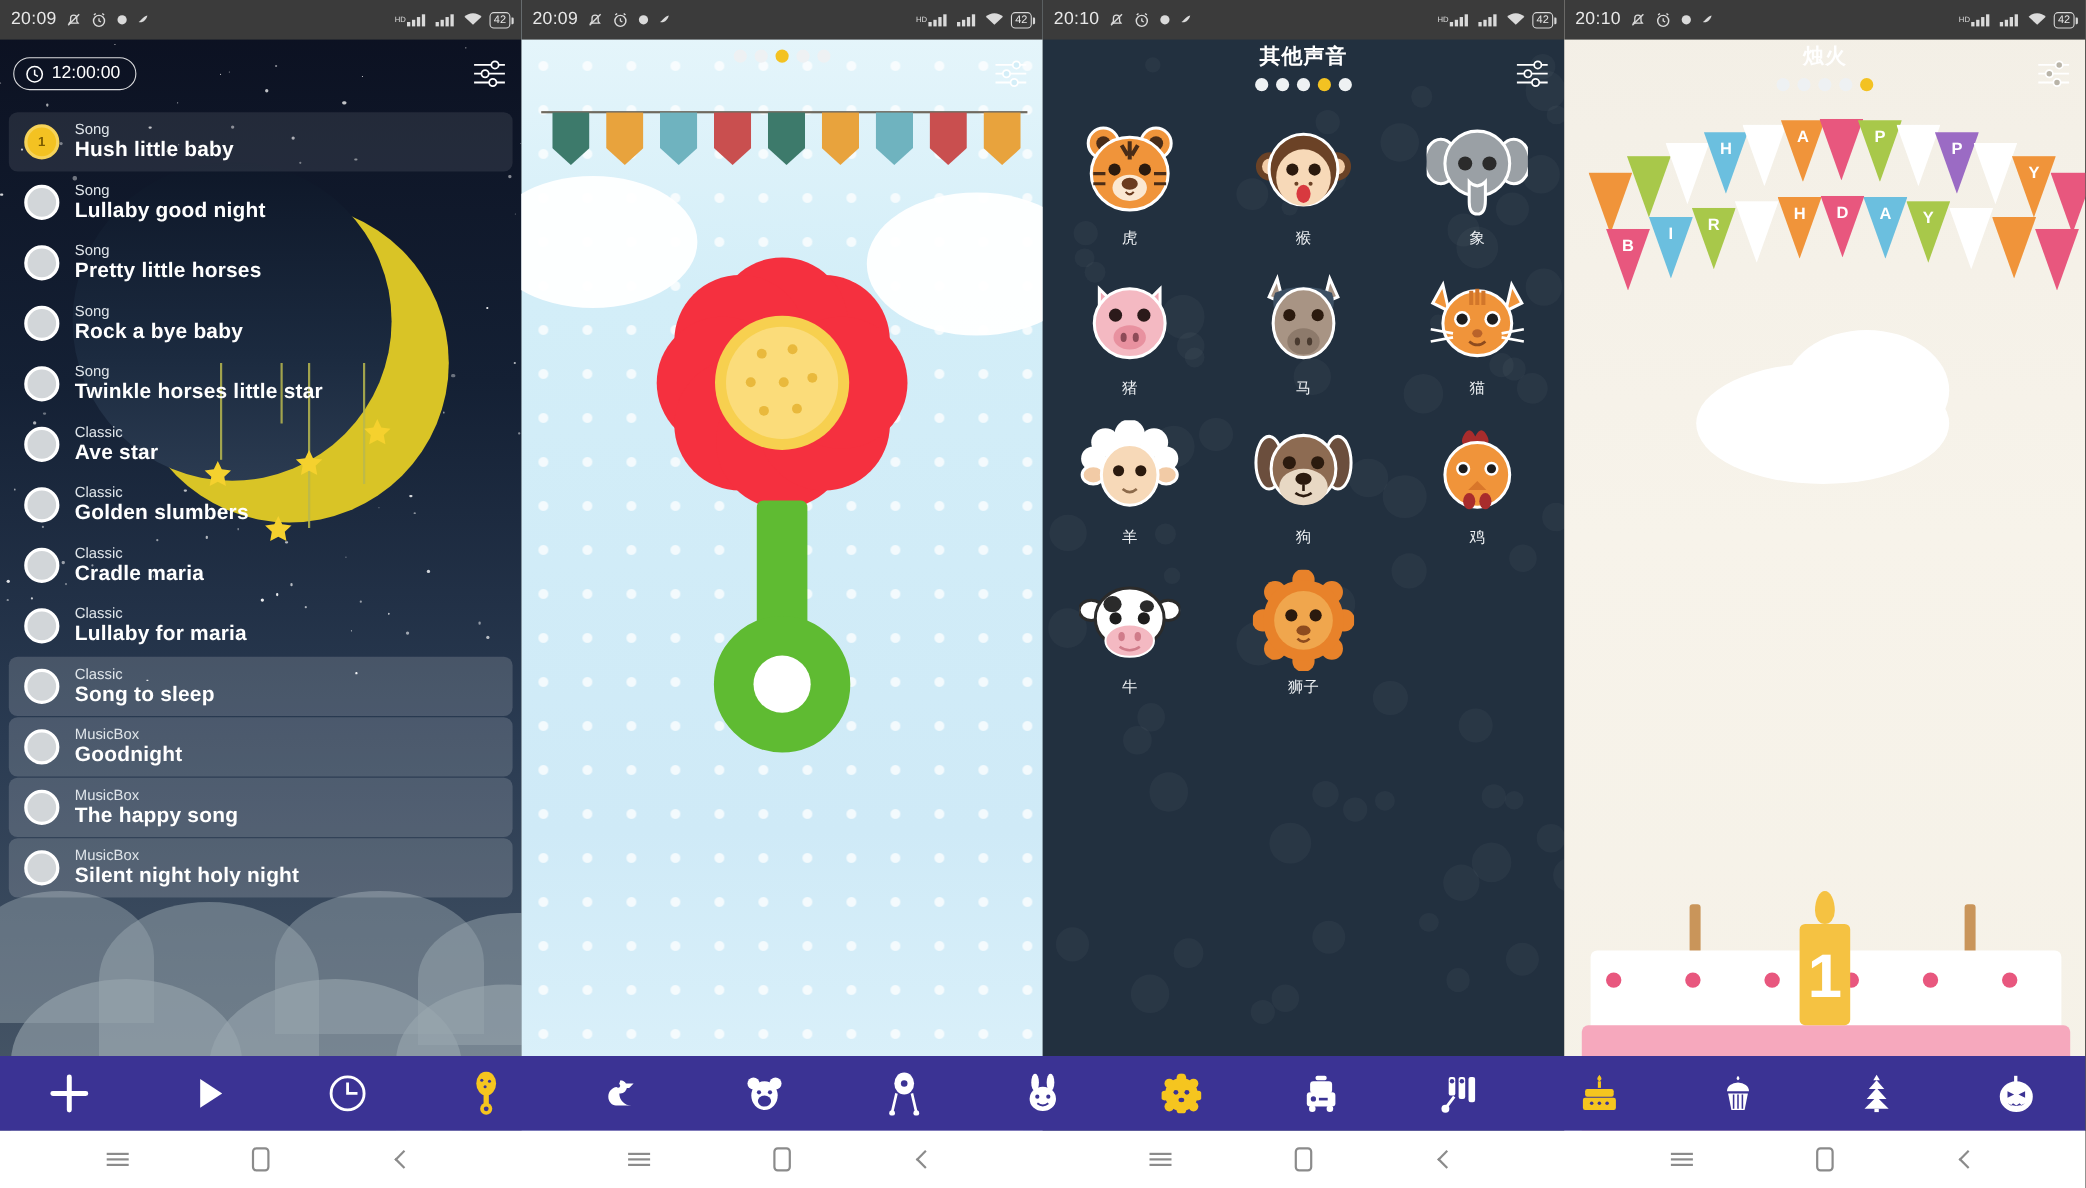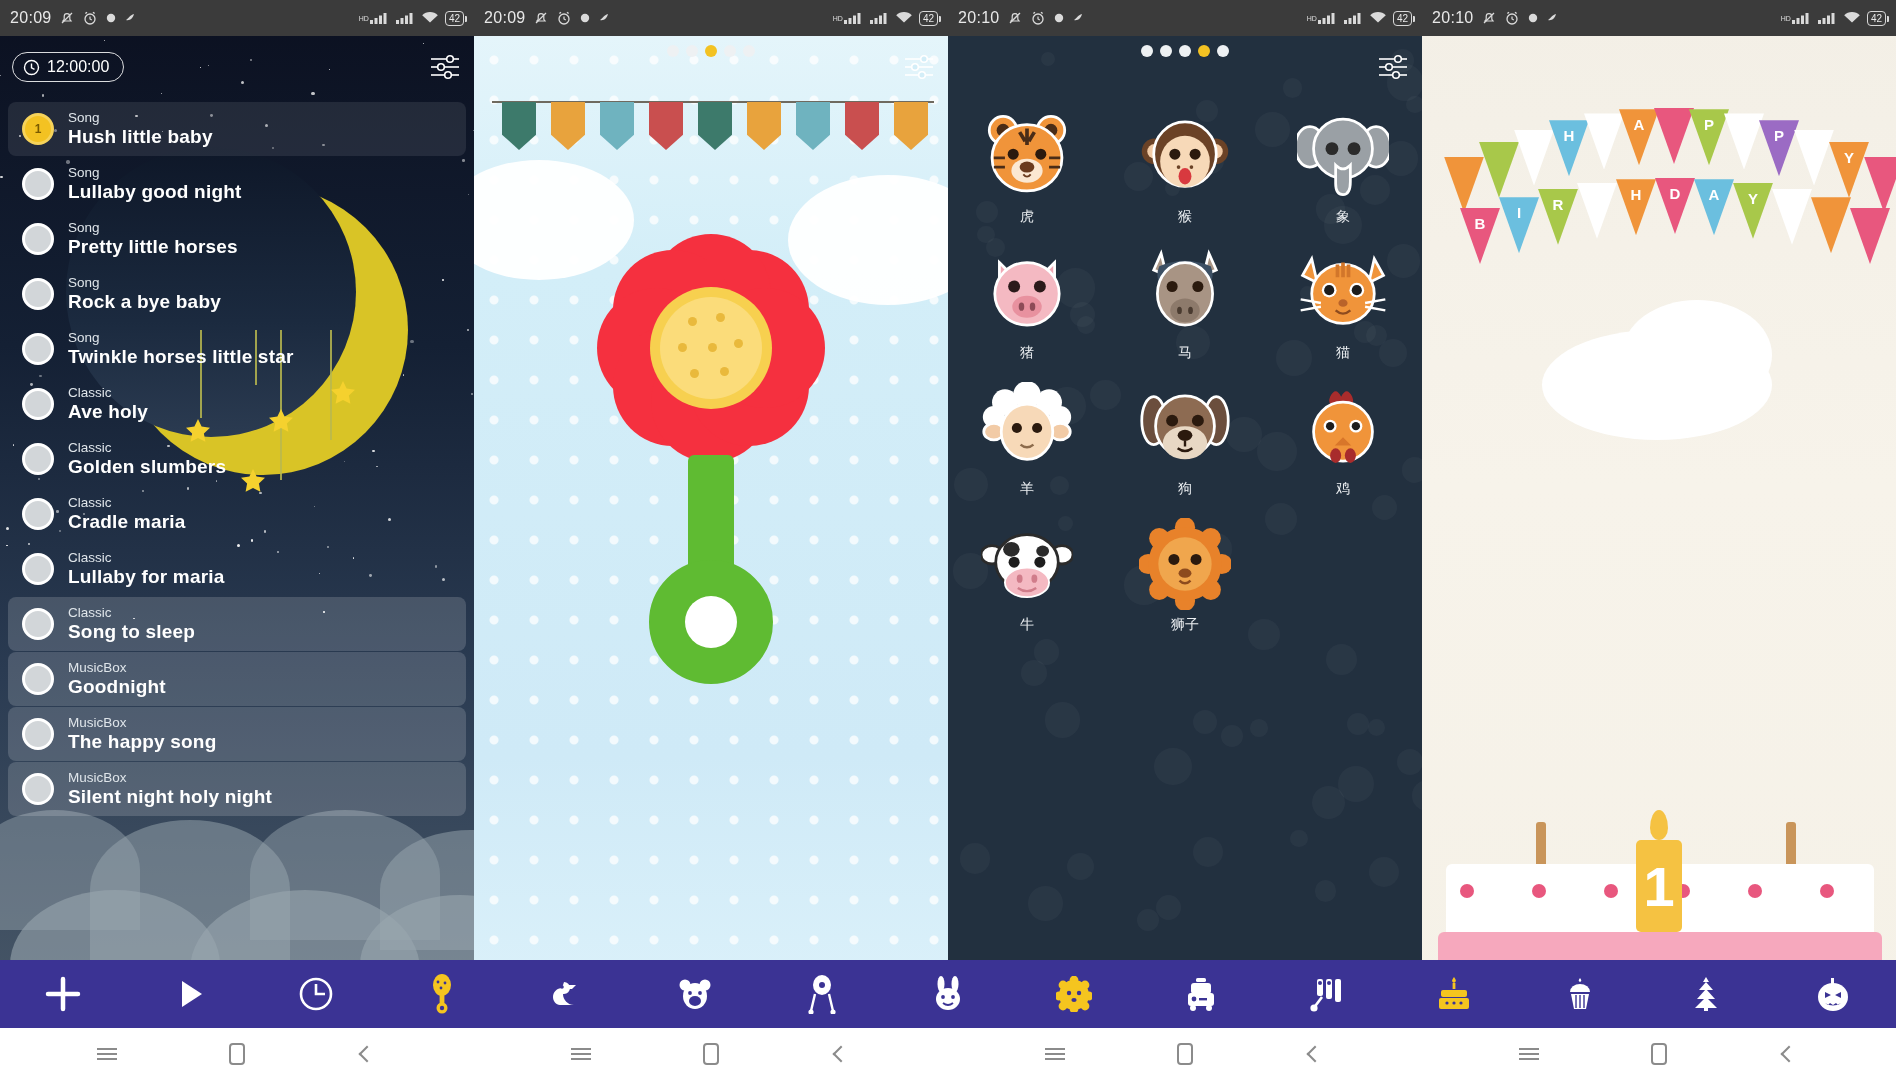--- a/index.html
+++ b/index.html
@@ -389,21 +389,21 @@
           <div class="radio"></div>
           <div class="song-meta">
             <div class="song-cat">Song</div>
             <div class="song-name">Twinkle horses little star</div>
           </div>
         </div>
         <div class="song-row">
           <div class="radio"></div>
           <div class="song-meta">
             <div class="song-cat">Classic</div>
-            <div class="song-name">Ave holy</div>
+            <div class="song-name">Ave star</div>
           </div>
         </div>
         <div class="song-row">
           <div class="radio"></div>
           <div class="song-meta">
             <div class="song-cat">Classic</div>
             <div class="song-name">Golden slumbers</div>
           </div>
         </div>
         <div class="song-row">
@@ -698,20 +698,21 @@
         <svg width="18" height="14" viewBox="0 0 18 14">
               <path d="M9 11.6 1.2 4.2a11 11 0 0 1 15.6 0z" fill="#e8e8e8"></path>
             </svg>
       </span>
       <span class="batt">42</span>
     </div>
   </div>
 
   <div class="appbar">
     <div class="title-wrap">
+      <div class="app-title" style="color:#fff">其他声音</div>
       <div class="dots">
             <div class="dot"></div>
             <div class="dot"></div>
             <div class="dot"></div>
             <div class="dot on"></div>
             <div class="dot"></div>
           </div>
     </div>
     <div class="sliders">
       <svg width="34" height="30" viewBox="0 0 34 30">
@@ -1035,20 +1036,44 @@
       </span>
       <span class="sb-ico">
         <svg width="18" height="14" viewBox="0 0 18 14">
               <path d="M9 11.6 1.2 4.2a11 11 0 0 1 15.6 0z" fill="#e8e8e8"></path>
             </svg>
       </span>
       <span class="batt">42</span>
     </div>
   </div>
 
+  <div class="appbar">
+    <div class="title-wrap">
+      <div class="app-title" style="color:#fff">烛火</div>
+      <div class="dots">
+            <div class="dot"></div>
+            <div class="dot"></div>
+            <div class="dot"></div>
+            <div class="dot"></div>
+            <div class="dot on"></div>
+          </div>
+    </div>
+    <div class="sliders">
+      <svg width="34" height="30" viewBox="0 0 34 30">
+            <g stroke="#fff" stroke-width="1.6" fill="none">
+              <line x1="3" y1="7" x2="31" y2="7"></line>
+              <line x1="3" y1="15" x2="31" y2="15"></line>
+              <line x1="3" y1="23" x2="31" y2="23"></line>
+              <circle cx="22" cy="7" r="3.3" fill="#b9b4a8"></circle>
+              <circle cx="13" cy="15" r="3.3" fill="#b9b4a8"></circle>
+              <circle cx="20" cy="23" r="3.3" fill="#b9b4a8"></circle>
+            </g>
+          </svg>
+    </div>
+  </div>
 </div>
 
 <div class="toolbar" id="toolbar">
       <div class="tb-item">
         <span>
           <svg width="40" height="40" viewBox="0 0 40 40">
             <path d="M20 5v30M5 20h30" stroke="currentColor" stroke-width="4.5" stroke-linecap="round"></path>
           </svg>
         </span>
       </div>

